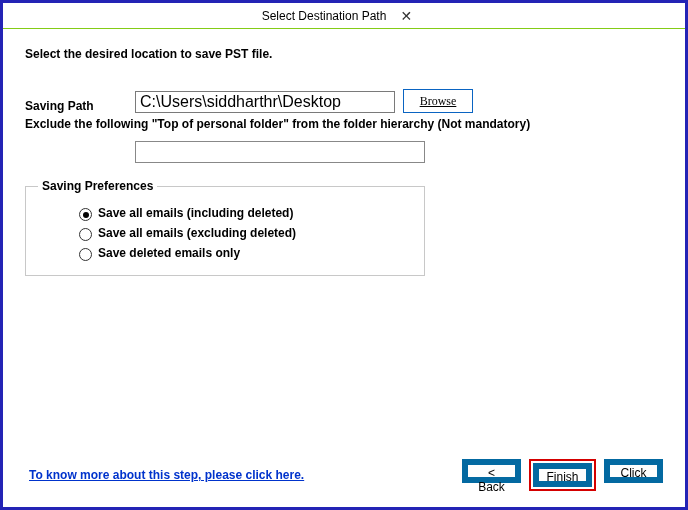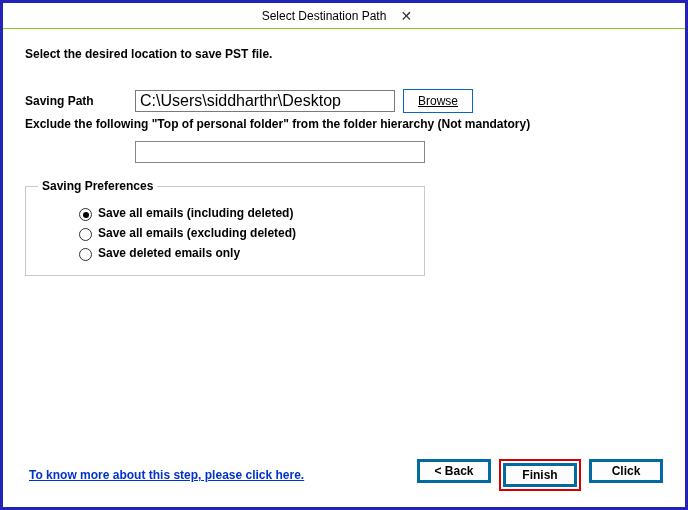--- a/index.html
+++ b/index.html
@@ -40,21 +40,21 @@
   .content {
     padding: 18px 22px 10px 22px;
   }
   .heading {
     font-weight: bold;
     font-size: 12px;
     margin-bottom: 28px;
   }
   .row {
     display: flex;
-    align-items: center;
+    align-items: flex-end;
     margin-bottom: 4px;
   }
   .label {
     width: 110px;
     font-size: 12px;
     font-weight: bold;
   }
   .path-input {
     width: 260px;
     height: 22px;
@@ -63,21 +63,21 @@
     font-size: 16px;
     padding: 0 4px;
     outline: none;
   }
   .browse-btn {
     margin-left: 8px;
     height: 24px;
     width: 70px;
     border: 1px solid #0a64c2;
     background: #fff;
-    font-family: Liberation Sans, sans-serif;
+    font-family: Liberation Serif, serif;
     font-size: 12px;
     cursor: pointer;
     text-decoration: underline;
   }
   .hint {
     margin-left: 110px;
     font-size: 12px;
     color: #000;
     margin-top: 6px;
     margin-bottom: 14px;
@@ -152,28 +152,27 @@
     text-decoration: underline;
     font-weight: bold;
     font-size: 12px;
     cursor: pointer;
   }
   .btns {
     display: flex;
     gap: 8px;
   }
   .btn {
-    width: 74px;
+    width: 59px;
     height: 24px;
-    border: 3px solid #0369a1;
+    border: 6px solid #0369a1;
     background: #fdfdfd;
     font-family: inherit;
     font-size: 12px;
     cursor: pointer;
-    font-weight: bold;
   }
   .finish-wrap {
     border: 2px solid #d40000;
     padding: 2px;
     display: inline-flex;
   }
 </style>
 </head>
 <body>
 

